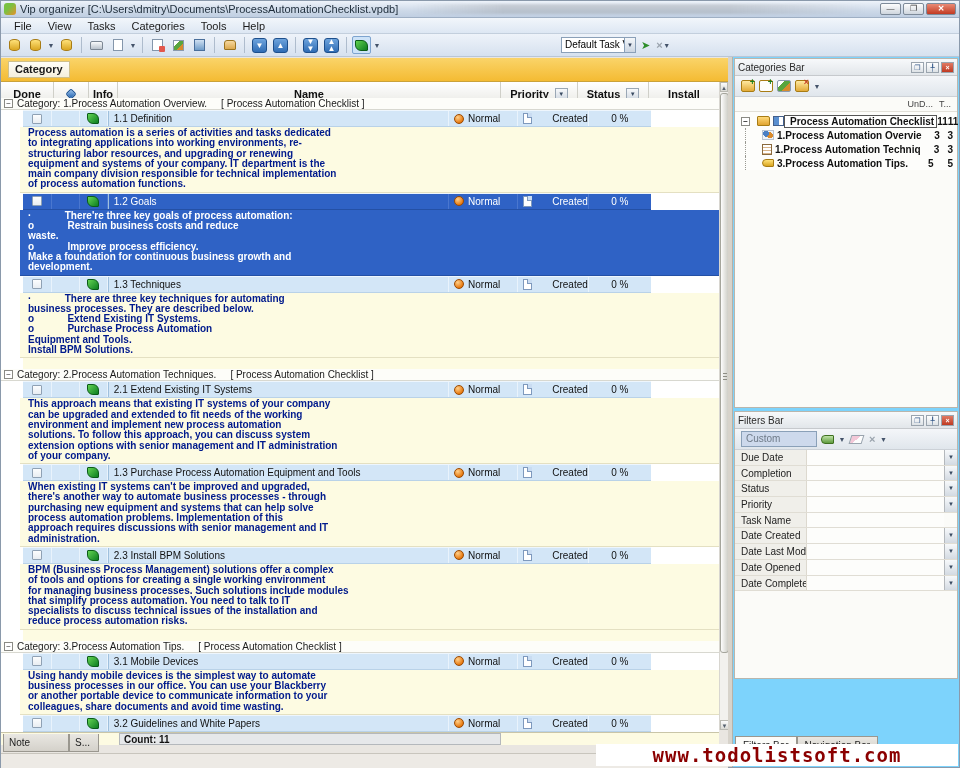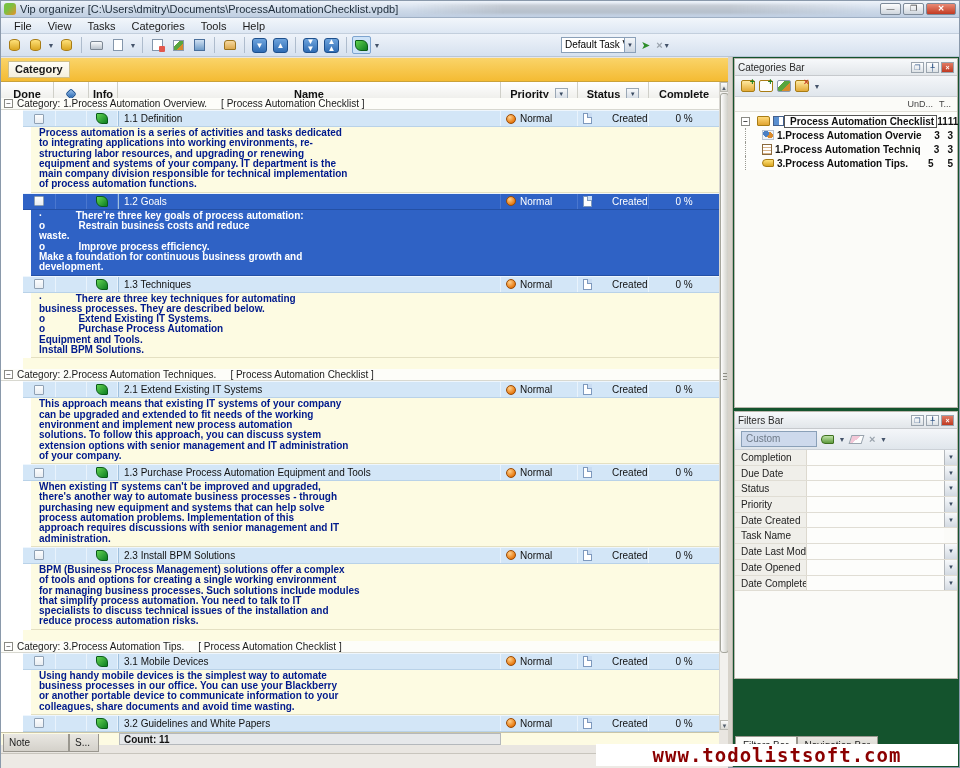--- a/index.html
+++ b/index.html
@@ -48,58 +48,58 @@
   .group-chip { position:absolute; left:7px; top:3px; height:17px; background:linear-gradient(#fffef8,#f4efdc); border:1px solid #cfc08b; font-size:11px; font-weight:bold; color:#1a1a1a; padding:1px 6px 0 6px; display:flex; gap:8px; align-items:center;flex-direction:column; }
   .sort-tri { color:#d8cfae; font-size:9px; }
   .grid-header { position:absolute; left:0; top:25px; width:718px; height:24px; background:linear-gradient(#ffffff,#e9e9e4); border-bottom:1px solid #b9b9b2; display:flex; font-size:11px; font-weight:bold; color:#111; }
   .gh-cell { border-right:1px solid #cfcfc8; display:flex; align-items:center; justify-content:center; position:relative; }
   .diamond { width:8px; height:8px; background:linear-gradient(135deg,#9cc4ee,#1d5fae); transform:rotate(45deg); border:1px solid #174f93; border-radius:2px; }
   .filter-drop { width:13px; height:12px; margin-left:6px; background:linear-gradient(#f7f9fb,#d3dae2); border:1px solid #9aa7b5; font-size:6px; line-height:11px; text-align:center; color:#394a61; }
   .rows { position:absolute; left:0; top:41px; width:718px; background:#fff; }
   .group-row { height:12px; background:#fdfdf9; border-bottom:1px solid #d8d8d0; font-size:10px; color:#1a1a1a; display:flex; align-items:center; }
   .expander { width:9px; height:9px; border:1px solid #8a8a84; background:#fff; font-size:8px; line-height:7px; text-align:center; color:#333; margin:0 4px 0 3px; flex:none; }
   .gr-book { margin-left:14px; }
-  .task-row { height:17px; display:flex; background:#d3e6f7; border-top:1px solid #eef6fd; border-bottom:1px solid #b9d2e8; margin-left:22px; width:696px; font-size:10px; color:#111; }
+  .task-row { height:17px; display:flex; background:#d3e6f7; border-top:1px solid #eef6fd; border-bottom:1px solid #b9d2e8; margin-left:22px; width:628px; font-size:10px; color:#111; }
   .task-row.selected { background:#2f62c5; color:#fff; border-bottom-color:#2450a5; }
   .tr-cell { display:flex; align-items:center; border-right:1px solid #e9f3fc; height:100%; }
   .task-row.selected .tr-cell { border-right-color:#4a77cf; }
   .c-done { width:33px; justify-content:center; }
   .c-sp { width:31px; }
   .c-info { width:31px; justify-content:center; }
   .c-name { width:383px; padding-left:5px; border-left:1px solid #9fc0dd; }
   .c-pri { width:77px; padding-left:5px; gap:4px; }
   .c-status { width:71px; padding-left:5px; gap:20px; }
   .c-comp { width:70px; justify-content:center; border-right:none; }
   .checkbox { width:10px; height:10px; border:1px solid #8fa1b4; background:linear-gradient(#fcfdfe,#e8edf2); border-radius:1px; }
   .info-note { width:12px; height:11px; background:linear-gradient(135deg,#63d353,#0c7e21); border:1px solid #0a5c18; border-radius:1px 6px 1px 6px; }
   .pri-dot { width:10px; height:10px; border-radius:50%; background:radial-gradient(circle at 35% 30%,#ffcf8a,#e87b12 70%,#b35303); border:1px solid #9c4a02; flex:none; }
   .doc-icon { width:9px; height:11px; background:#fff; border:1px solid #7e99bd; position:relative; flex:none; }
   .doc-icon::after { content:""; position:absolute; right:-1px; top:-1px; width:4px; height:4px; background:#c9dcf2; border-left:1px solid #7e99bd; border-bottom:1px solid #7e99bd; }
-  .desc-row { margin-left:30px; width:836px; background:#fdfbe2; border-bottom:1px solid #e4e0c2; font-size:10px; font-weight:bold; color:#001a8c; line-height:10.3px; padding:1px 4px 2px 8px; white-space:pre-wrap; }
+  .desc-row { margin-left:19px; width:836px; background:#fdfbe2; border-bottom:1px solid #e4e0c2; font-size:10px; font-weight:bold; color:#001a8c; line-height:10.3px; padding:1px 4px 2px 8px; white-space:pre-wrap; }
   .desc-row.selected { background:#2f62c5; color:#fff; border-bottom-color:#2450a5; }
   .group-gap { height:11px; background:#fdfbe2; margin-left:22px; width:696px; }
   .count-row { height:13px; background:#fdfbe2; border-top:1px solid #c9c5a8; display:flex; }
   .count-box { margin-left:118px; width:382px; background:#e6e8ea; border:1px solid #b4b8bc; font-size:10px; font-weight:bold; color:#111; padding-left:4px; line-height:11px; }
 
   
   .vscroll { position:absolute; left:718px; top:25px; width:9px; height:648px; background:#f2f1ee; border-left:1px solid #d8d6d0; }
   .vs-arrow { height:10px; font-size:6px; text-align:center; line-height:10px; color:#55606e; background:linear-gradient(#fcfcfc,#d9d9d4); border:1px solid #b9b9b2; }
   .vs-thumb { position:absolute; top:11px; left:0; width:9px; height:560px; background:linear-gradient(90deg,#fdfdfd,#cfcfc8); border:1px solid #a5a59c; border-radius:3px; }
   .vs-grip { position:absolute; left:2px; top:50%; width:4px; height:7px; background:repeating-linear-gradient(#8d8d85 0 1px,transparent 1px 3px); }
   .vs-down { position:absolute; bottom:0; width:9px; }
 
   
   .note-tabs { position:absolute; left:2px; top:677px; display:flex; }
   .ntab { height:18px; background:linear-gradient(#e9e7e2,#d4d1ca); border:1px solid #9a978f; border-top:none; font-size:10px; color:#222; padding:3px 8px 0 5px; }
   .ntab.first { width:66px; }
   .bottom-strip { position:absolute; left:0; top:696px; width:727px; height:16px; background:#edeae5; border-top:1px solid #c8c5bd; }
 
   
   .splitter { position:absolute; left:727px; top:56px; width:4px; bottom:0; background:#d7d3cb; }
-  .right-pane { position:absolute; left:731px; top:56px; width:227px; bottom:0; background:#14532d; border-left:1px solid #b5b1a8; }
+  .right-pane { position:absolute; left:731px; top:56px; width:227px; bottom:0; background:#7dd3fc; border-left:1px solid #b5b1a8; }
   .panel { position:absolute; left:1px; right:1px; background:#fbfbf8; border:1px solid #b9b6ad; }
   .panel-title { height:17px; background:linear-gradient(#f7f9fb,#e2e6ea); border-bottom:1px solid #c6c9cd; display:flex; align-items:center; font-size:10px; color:#2a2a2a; padding:0 3px; }
   .pt-btns { margin-left:auto; display:flex; gap:2px; }
   .pt-btn { width:13px; height:11px; border:1px solid #9aa4ae; background:linear-gradient(#fff,#dde2e6); font-size:7px; line-height:9px; text-align:center; color:#3b5e8c; }
   .pt-btn.close { background:linear-gradient(#e07a64,#bf3a22); color:#fff; font-weight:bold; }
   .panel-toolbar { height:21px; background:linear-gradient(#f4f6f9,#e0e6ec); border-bottom:1px solid #ccd1d7; display:flex; align-items:center; gap:4px; padding-left:6px; }
   .mini-ic { width:14px; height:12px; border-radius:2px; }
   .fold { background:linear-gradient(#ffe9a0,#e3ab38); border:1px solid #a87c14; position:relative; }
   .fold.plus::after, .fold.tree::after { content:"+"; position:absolute; right:-1px; top:-4px; color:#1e7e1e; font-weight:bold; font-size:9px; }
   .fold.del::after { content:"×"; position:absolute; right:-1px; top:-4px; color:#c23a22; font-weight:bold; font-size:9px; }
@@ -242,21 +242,21 @@
       <span class="gh-cell" style="width:29px">Info</span>
       <span class="gh-cell" style="width:383px">Name</span>
       <span class="gh-cell" style="width:77px">
           <span>Priority</span>
           <span class="filter-drop">▼</span>
         </span>
       <span class="gh-cell" style="width:71px">
           <span>Status</span>
           <span class="filter-drop">▼</span>
         </span>
-      <span class="gh-cell" style="width:70px; border-right:none">Complete</span>
+      <span class="gh-cell" style="width:70px; border-right:none">Install</span>
     </div>
     <div class="rows" id="grid-rows">
         <div class="group-row">
     <span class="expander">−</span>
     <span>Category: 1.Process Automation Overview.</span>
     <span class="gr-book">[ Process Automation Checklist ]</span>
   </div>
         <div class="task-row">
     <span class="tr-cell c-done">
             <span class="checkbox"></span>
@@ -552,48 +552,48 @@
       <div class="panel-toolbar">
         <span class="custom-combo">Custom</span>
         <span class="keyfilter"></span>
         <span class="caret">▼</span>
         <span class="eraser"></span>
         <span class="gray-x" style="margin-left:2px">×</span>
         <span class="caret">▼</span>
       </div>
       <div id="filter-rows">
           <div class="filter-row">
+    <span class="f-label">Due Date</span>
+    <span class="f-val"></span>
+    <span class="f-drop">▼</span>
+  </div>
+          <div class="filter-row">
     <span class="f-label">Completion</span>
     <span class="f-val"></span>
     <span class="f-drop">▼</span>
   </div>
           <div class="filter-row">
-    <span class="f-label">Due Date</span>
-    <span class="f-val"></span>
-    <span class="f-drop">▼</span>
-  </div>
-          <div class="filter-row">
     <span class="f-label">Status</span>
     <span class="f-val"></span>
     <span class="f-drop">▼</span>
   </div>
           <div class="filter-row">
     <span class="f-label">Priority</span>
     <span class="f-val"></span>
     <span class="f-drop">▼</span>
   </div>
           <div class="filter-row">
+    <span class="f-label">Task Name</span>
+    <span class="f-val"></span>
+    <span class="f-drop" style="visibility: hidden;">▼</span>
+  </div>
+          <div class="filter-row">
     <span class="f-label">Date Created</span>
     <span class="f-val"></span>
     <span class="f-drop">▼</span>
-  </div>
-          <div class="filter-row">
-    <span class="f-label">Task Name</span>
-    <span class="f-val"></span>
-    <span class="f-drop" style="visibility: hidden;">▼</span>
   </div>
           <div class="filter-row">
     <span class="f-label">Date Last Modifie</span>
     <span class="f-val"></span>
     <span class="f-drop">▼</span>
   </div>
           <div class="filter-row">
     <span class="f-label">Date Opened</span>
     <span class="f-val"></span>
     <span class="f-drop">▼</span>

